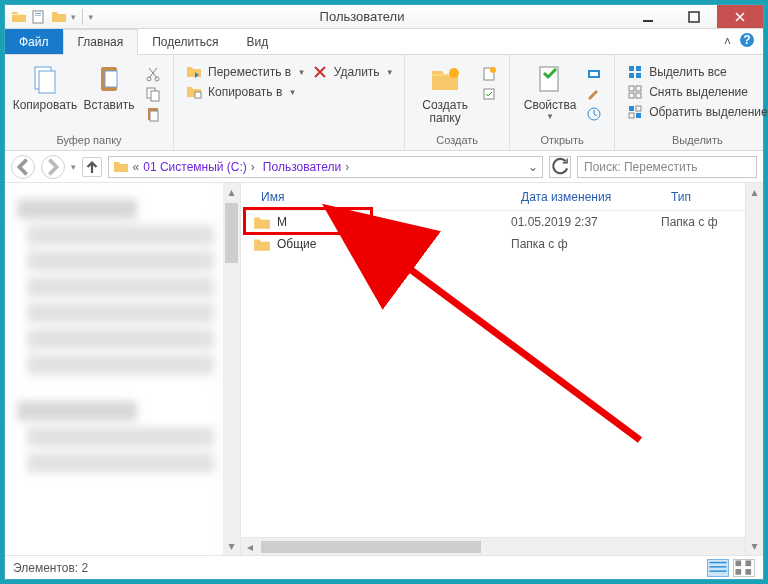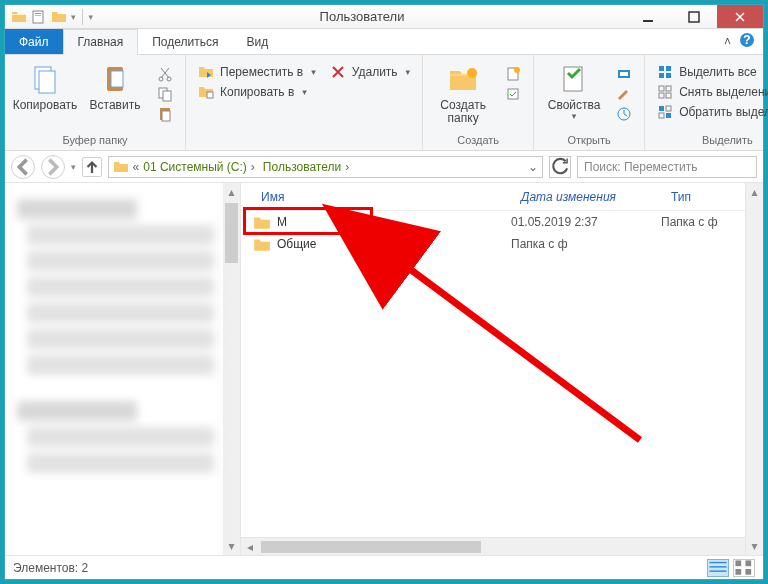--- a/index.html
+++ b/index.html
@@ -15,47 +15,47 @@
 .winbtn.close { background: #c75050; color: #fff; }
 .winbtn svg { width: 12px; height: 12px; }
 .ribbon-tabs { height: 26px; display: flex; align-items: stretch; background: #fff; border-bottom: 1px solid #dadada; }
 .tab { padding: 1px 14px; display: flex; align-items: center; color: #444; }
 .tab.file { background: #1979ca; color: #fff; }
 .tab.active { border: 1px solid #dadada; border-bottom: 1px solid #f5f6f7; background: #f5f6f7; margin-bottom: -1px; }
 .ribbon-tabs .spacer { flex: 1; }
 .rib-right { display: flex; align-items: center; gap: 8px; padding: 0 8px; }
 .ribbon { height: 96px; background: #f5f6f7; display: flex; border-bottom: 1px solid #dadada; }
 .group { border-right: 1px solid #e1e1e1; display: flex; flex-direction: column; }
-.group-body { flex: 1; display: flex; align-items: flex-start; padding: 4px 8px; gap: 6px; }
+.group-body { flex: 1; display: flex; align-items: flex-start; padding: 4px 8px; }
 .group-title { text-align: center; color: #6a6a6a; font-size: 11px; padding: 2px 0 4px; }
 .bigbtn { display: flex; flex-direction: column; align-items: center; justify-content: flex-start; width: 64px; color: #444; padding-top: 4px; }
 .bigbtn .ico { width: 32px; height: 32px; margin-bottom: 4px; }
 .bigbtn span { text-align: center; line-height: 1.1; }
 .smallcol { display: flex; flex-direction: column; gap: 2px; }
 .smallbtn { display: flex; align-items: center; gap: 6px; color: #444; padding: 1px 4px; white-space: nowrap; }
 .smallbtn .ico { width: 16px; height: 16px; flex-shrink:0; }
 .chev::after { content: "▾"; color: #666; font-size: 9px; margin-left: 2px; }
 .navbar { height: 32px; background: #fff; border-bottom: 1px solid #e5e5e5; display: flex; align-items: center; padding: 0 6px; gap: 6px; }
 .navbtn { width: 24px; height: 24px; border: 1px solid #d0d0d0; border-radius: 50%; display: flex; align-items: center; justify-content: center; color: #888; }
 .navbtn.sm { border-radius: 2px; width: 20px; height: 20px; }
 .address { flex: 1; height: 22px; border: 1px solid #c8c8c8; display: flex; align-items: center; padding: 0 4px; gap: 4px; }
-.crumb { color: #4d7c0f; display: flex; align-items: center; }
+.crumb { color: #6d28d9; display: flex; align-items: center; }
 .crumb::after { content: "›"; margin: 0 4px; color: #666; }
 .crumb:last-child::after { content: ""; }
 .refresh { width: 22px; height: 22px; border: 1px solid #c8c8c8; display: flex; align-items: center; justify-content: center; }
 .search { width: 180px; height: 22px; border: 1px solid #c8c8c8; padding: 0 6px; color: #888; display: flex; align-items: center; }
 .content { flex: 1; display: flex; overflow: hidden; background: #fff; }
 .sidebar { width: 218px; border-right: 1px solid #e5e5e5; position: relative; filter: blur(4px); padding: 10px 8px; }
 .side-item { height: 20px; background: #e2e2e2; border-radius: 3px; margin: 6px 0 6px 14px; }
 .side-item.top { margin-left: 4px; width: 120px; background: #d8d8d8; }
 .main { flex: 1; display: flex; flex-direction: column; position: relative; }
 .columns { height: 28px; display: flex; align-items: center; border-bottom: 1px solid #eee; color: #4a6; color:#3a6ea5; }
 .columns .col { color: #2a5db0; padding: 0 10px; }
 .columns .col.name { width: 270px; padding-left: 20px; }
-.columns .col.date { width: 150px; font-style: italic; }
+.columns .col.date { width: 150px; }
 .files { position: relative; }
 .row { height: 22px; display: flex; align-items: center; padding-left: 12px; }
 .row .icon { width: 18px; height: 16px; margin-right: 6px; }
 .row .rname { width: 234px; color: #333; }
 .row .rdate { width: 150px; color: #555; }
 .row .rtype { color: #555; }
 .highlight { position: absolute; border: 3px solid #e00; left: 2px; top: -4px; width: 130px; height: 28px; pointer-events: none; }
 .vscroll { position: absolute; right: 0; top: 0; width: 18px; height: 100%; background: #f0f0f0; border-left: 1px solid #e5e5e5; display: flex; flex-direction: column; }
 .vscroll .arr { height: 18px; display:flex; align-items:center; justify-content:center; color:#888; }
 .vscroll .track { flex:1; }

